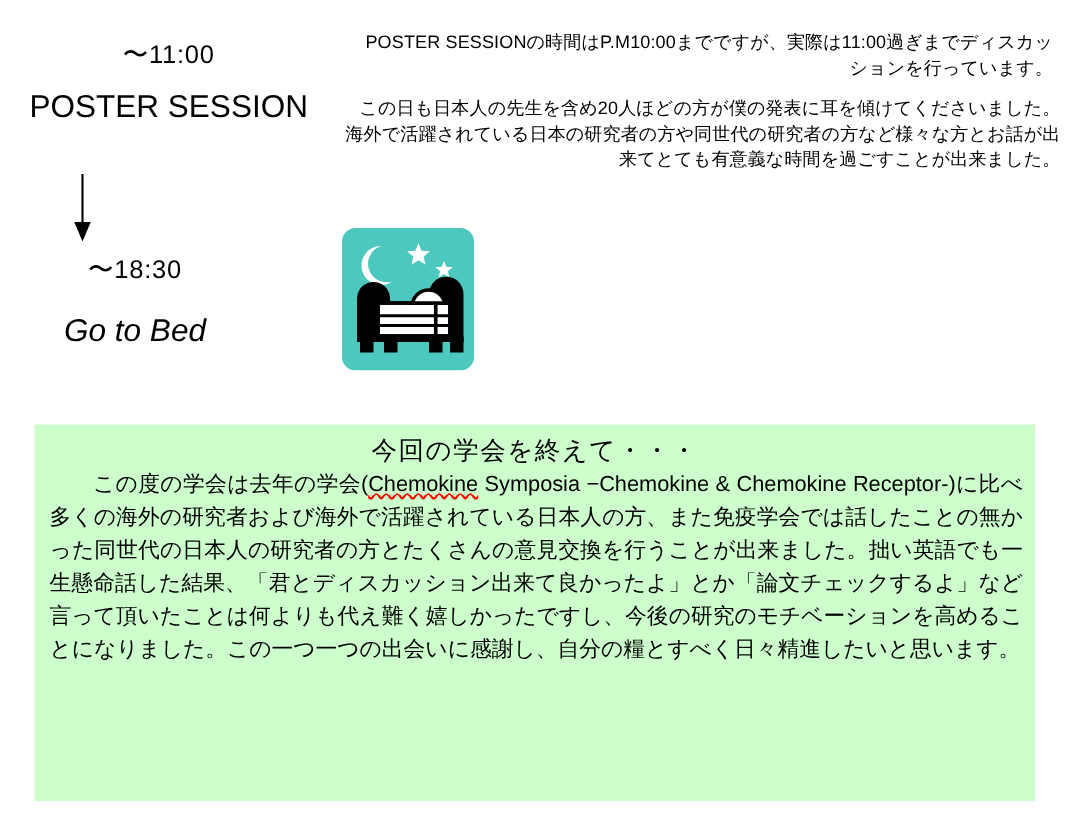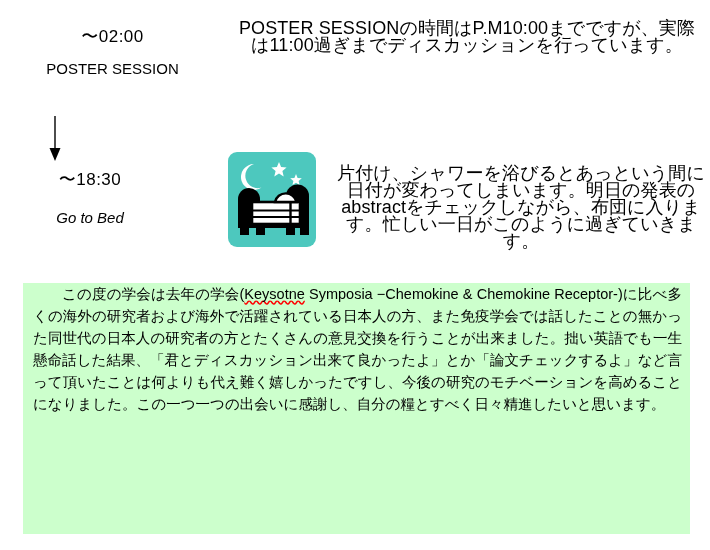--- a/index.html
+++ b/index.html
@@ -31,21 +31,21 @@
     width: 225px;
   }
 
   .time-label {
     font-size: 17px;
     letter-spacing: 0.5px;
     text-align: center;
     white-space: nowrap;
   }
   .event-label {
-    font-size: 15px;
+    font-size: 21px;
     text-align: center;
     white-space: nowrap;
   }
 
   .slot-1-time { position: absolute; left: 0; top: 25px; width: 225px; }
   .slot-1-event { position: absolute; left: 0; top: 60px; width: 225px; }
   .slot-2-time { position: absolute; left: 0; top: 168px; width: 180px; }
   .slot-2-event { position: absolute; left: 0; top: 209px; width: 180px; font-style: italic; }
 
   
@@ -53,24 +53,24 @@
     position: absolute;
     left: 40px;
     top: 114px;
     width: 30px;
     height: 50px;
   }
 
   
   .note {
     position: absolute;
-    font-size: 18px;
+    font-size: 12px;
     line-height: 17px;
     letter-spacing: 0.1px;
-    text-align: center;
+    text-align: right;
   }
   .note-1 { left: 232px; top: 20px; width: 470px; }
   .note-2 { left: 229px; top: 64px; width: 478px; }
   .note-3 { left: 337px; top: 165px; width: 368px; }
 
   
   .sleep-icon {
     position: absolute;
     left: 228px;
     top: 152px;
@@ -116,40 +116,40 @@
     text-decoration-skip-ink: none;
   }
 </style>
 </head>
 <body>
 
 <div class="page">
 
   <div class="schedule-col">
 
-    <div class="time-label slot-1-time">〜02:00</div>
+    <div class="time-label slot-1-time">〜11:00</div>
 
     <div class="event-label slot-1-event">POSTER SESSION</div>
 
     <div class="arrow">
       <svg width="30" height="50" viewBox="0 0 30 50" aria-hidden="true">
         <line x1="15" y1="2" x2="15" y2="35" stroke="#000000" stroke-width="1.4"></line>
         <polygon points="9.5,34 20.5,34 15,47" fill="#000000"></polygon>
       </svg>
     </div>
 
     <div class="time-label slot-2-time">〜18:30</div>
 
     <div class="event-label slot-2-event">Go to Bed</div>
   </div>
 
   <div class="note note-1">POSTER SESSIONの時間はP.M10:00までですが、実際は11:00過ぎまでディスカッションを行っています。</div>
 
+  <div class="note note-2">この日も日本人の先生を含め20人ほどの方が僕の発表に耳を傾けてくださいました。海外で活躍されている日本の研究者の方や同世代の研究者の方など様々な方とお話が出来てとても有意義な時間を過ごすことが出来ました。</div>
 
-  <div class="note note-3">片付け、シャワーを浴びるとあっという間に日付が変わってしまいます。明日の発表のabstractをチェックしながら、布団に入ります。忙しい一日がこのように過ぎていきます。</div>
 
   <div class="sleep-icon">
     <svg width="88" height="95" viewBox="0 0 88 95" aria-hidden="true">
       <rect x="0" y="0" width="88" height="95" rx="9" ry="9" fill="#4DC8BE"></rect>
 
       <path d="M26 12 a13 13 0 1 0 7.5 23.6 a10.4 10.4 0 1 1 -7.5 -23.6 z" fill="#FFFFFF"></path>
 
       <polygon points="51,10 53.1,15.1 58.6,15.5 54.4,19.1 55.7,24.5 51,21.5 46.3,24.5 47.6,19.1 43.4,15.5 48.9,15.1" fill="#FFFFFF"></polygon>
       <polygon points="68,22 69.6,25.9 73.8,26.2 70.6,28.9 71.6,33 68,30.7 64.4,33 65.4,28.9 62.2,26.2 66.4,25.9" fill="#FFFFFF"></polygon>
 
@@ -167,25 +167,26 @@
       <rect x="12" y="74" width="9" height="9" fill="#000000"></rect>
       <rect x="28" y="74" width="9" height="9" fill="#000000"></rect>
       <rect x="58" y="74" width="9" height="9" fill="#000000"></rect>
       <rect x="72" y="74" width="9" height="9" fill="#000000"></rect>
       <rect x="10" y="72" width="71" height="4" fill="#000000"></rect>
     </svg>
   </div>
 
   <div class="summary-panel">
 
+    <h2 class="summary-title">今回の学会を終えて・・・</h2>
 
     <div class="summary-body">
 
       <p class="summary-para para-indent">
-        <span>この度の学会は去年の学会(</span><span class="misspelled">Keysotne</span><span> Symposia −Chemokine &amp; Chemokine Receptor-)に比べ多くの海外の研究者および海外で活躍されている日本人の方、また免疫学会では話したことの無かった同世代の日本人の研究者の方とたくさんの意見交換を行うことが出来ました。拙い英語でも一生懸命話した結果、「君とディスカッション出来て良かったよ」とか「論文チェックするよ」など言って頂いたことは何よりも代え難く嬉しかったですし、今後の研究のモチベーションを高めることになりました。この一つ一つの出会いに感謝し、自分の糧とすべく日々精進したいと思います。</span>
+        <span>この度の学会は去年の学会(</span><span class="misspelled">Chemokine</span><span> Symposia −Chemokine &amp; Chemokine Receptor-)に比べ多くの海外の研究者および海外で活躍されている日本人の方、また免疫学会では話したことの無かった同世代の日本人の研究者の方とたくさんの意見交換を行うことが出来ました。拙い英語でも一生懸命話した結果、「君とディスカッション出来て良かったよ」とか「論文チェックするよ」など言って頂いたことは何よりも代え難く嬉しかったですし、今後の研究のモチベーションを高めることになりました。この一つ一つの出会いに感謝し、自分の糧とすべく日々精進したいと思います。</span>
       </p>
 
       <div class="para-spacer"></div>
 
     </div>
   </div>
 
 </div>
 
 </body></html>

